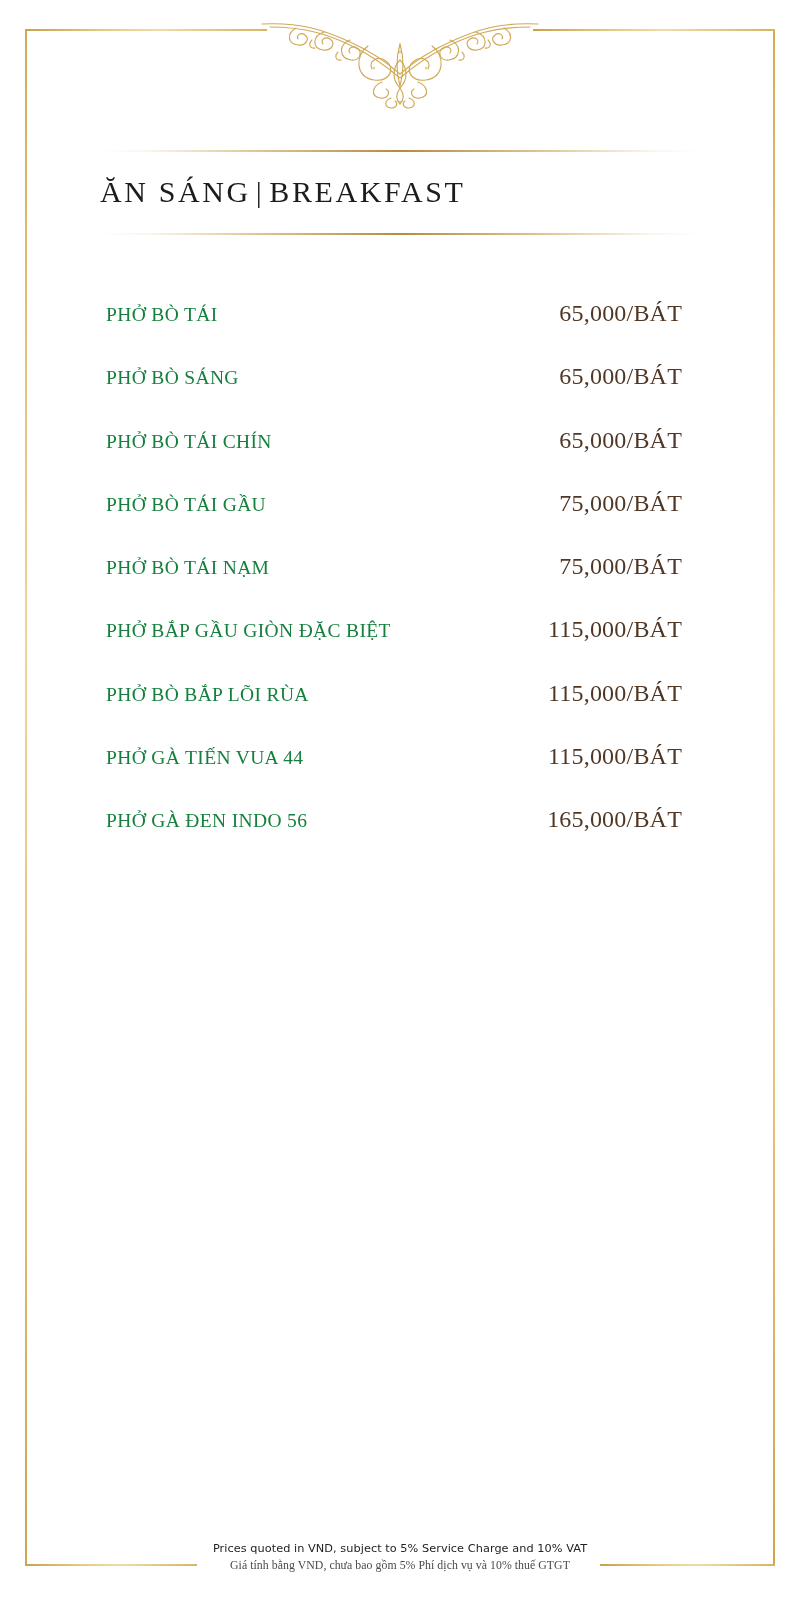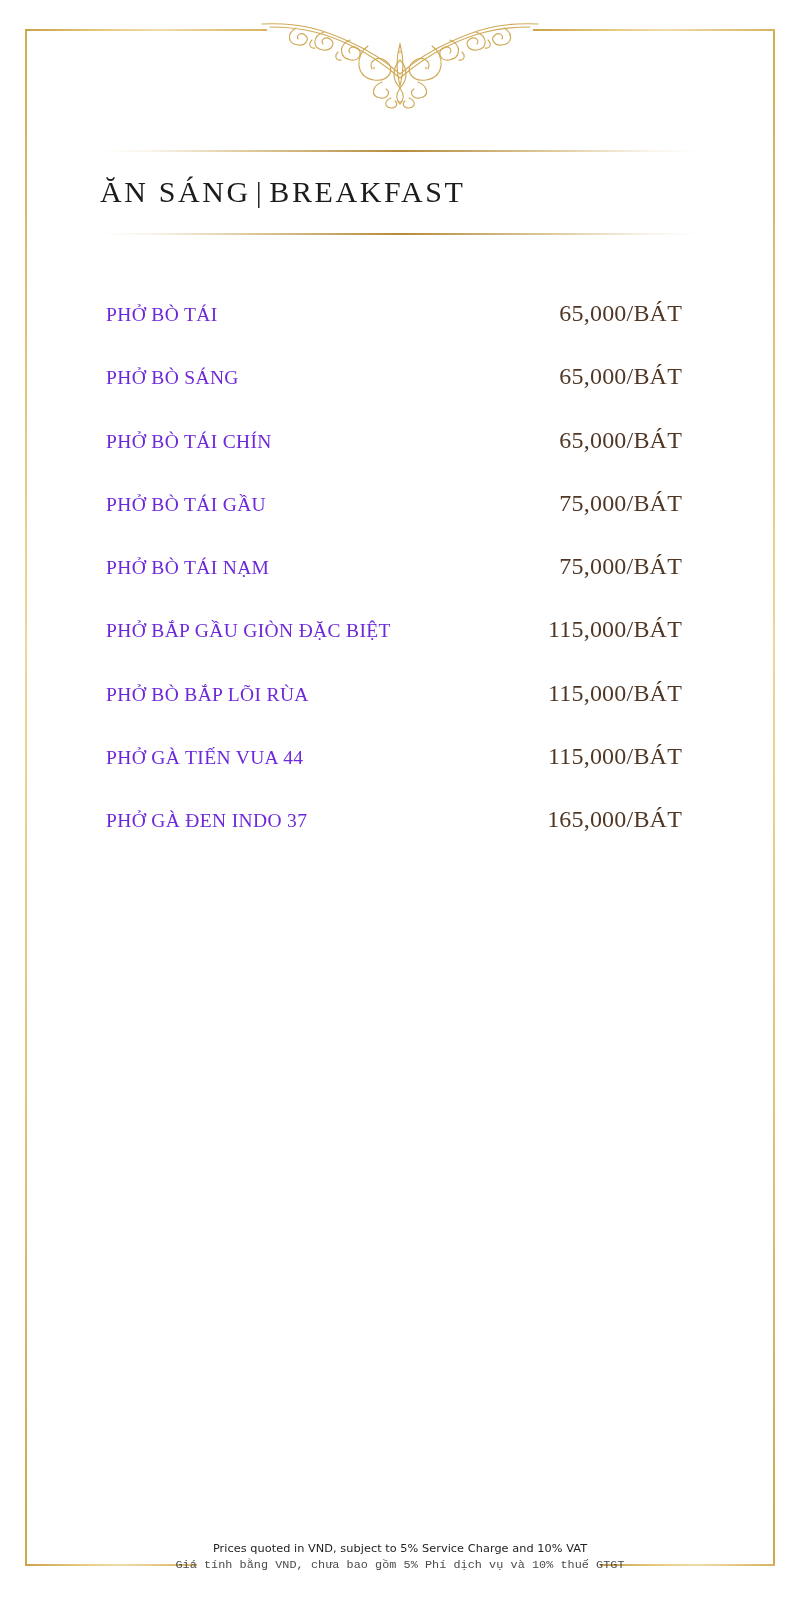--- a/index.html
+++ b/index.html
@@ -105,21 +105,21 @@
   .menu-row {
     display: flex;
     align-items: baseline;
     justify-content: space-between;
     height: 63.3px;
   }
 
   .item-name {
     font-size: 19.5px;
     letter-spacing: 0.35px;
-    color: #6d28d9;
+    color: #15803d;
     white-space: nowrap;
   }
 
   .item-price {
     font-size: 24px;
     letter-spacing: 0.2px;
     color: #503725;
     white-space: nowrap;
     text-align: right;
   }
@@ -134,21 +134,21 @@
   }
   .footer-en {
     font-family: "DejaVu Sans", "Liberation Sans", sans-serif;
     font-size: 11.3px;
     font-weight: normal;
     color: #232323;
     letter-spacing: 0.05px;
     line-height: 1.45;
   }
   .footer-vi {
-    font-family: Liberation Mono, monospace;
+    font-family: Liberation Serif, serif;
     font-size: 11.8px;
     font-weight: 400;
     color: #4a4a4a;
     letter-spacing: 0.05px;
     line-height: 1.5;
   }
 </style>
 </head>
 <body>
 
@@ -237,21 +237,21 @@
   </div>
   <div class="menu-row">
     <span class="item-name">PHỞ BÒ BẮP LÕI RÙA</span>
     <span class="item-price">115,000/BÁT</span>
   </div>
   <div class="menu-row">
     <span class="item-name">PHỞ GÀ TIẾN VUA 44</span>
     <span class="item-price">115,000/BÁT</span>
   </div>
   <div class="menu-row">
-    <span class="item-name">PHỞ GÀ ĐEN INDO 37</span>
+    <span class="item-name">PHỞ GÀ ĐEN INDO 56</span>
     <span class="item-price">165,000/BÁT</span>
   </div>
 </div>
 
 <div class="footer">
   <div class="footer-en">Prices quoted in VND, subject to 5% Service Charge and 10% VAT</div>
   <div class="footer-vi">Giá tính bằng VND, chưa bao gồm 5% Phí dịch vụ và 10% thuế GTGT</div>
 </div>
 
 </body></html>

